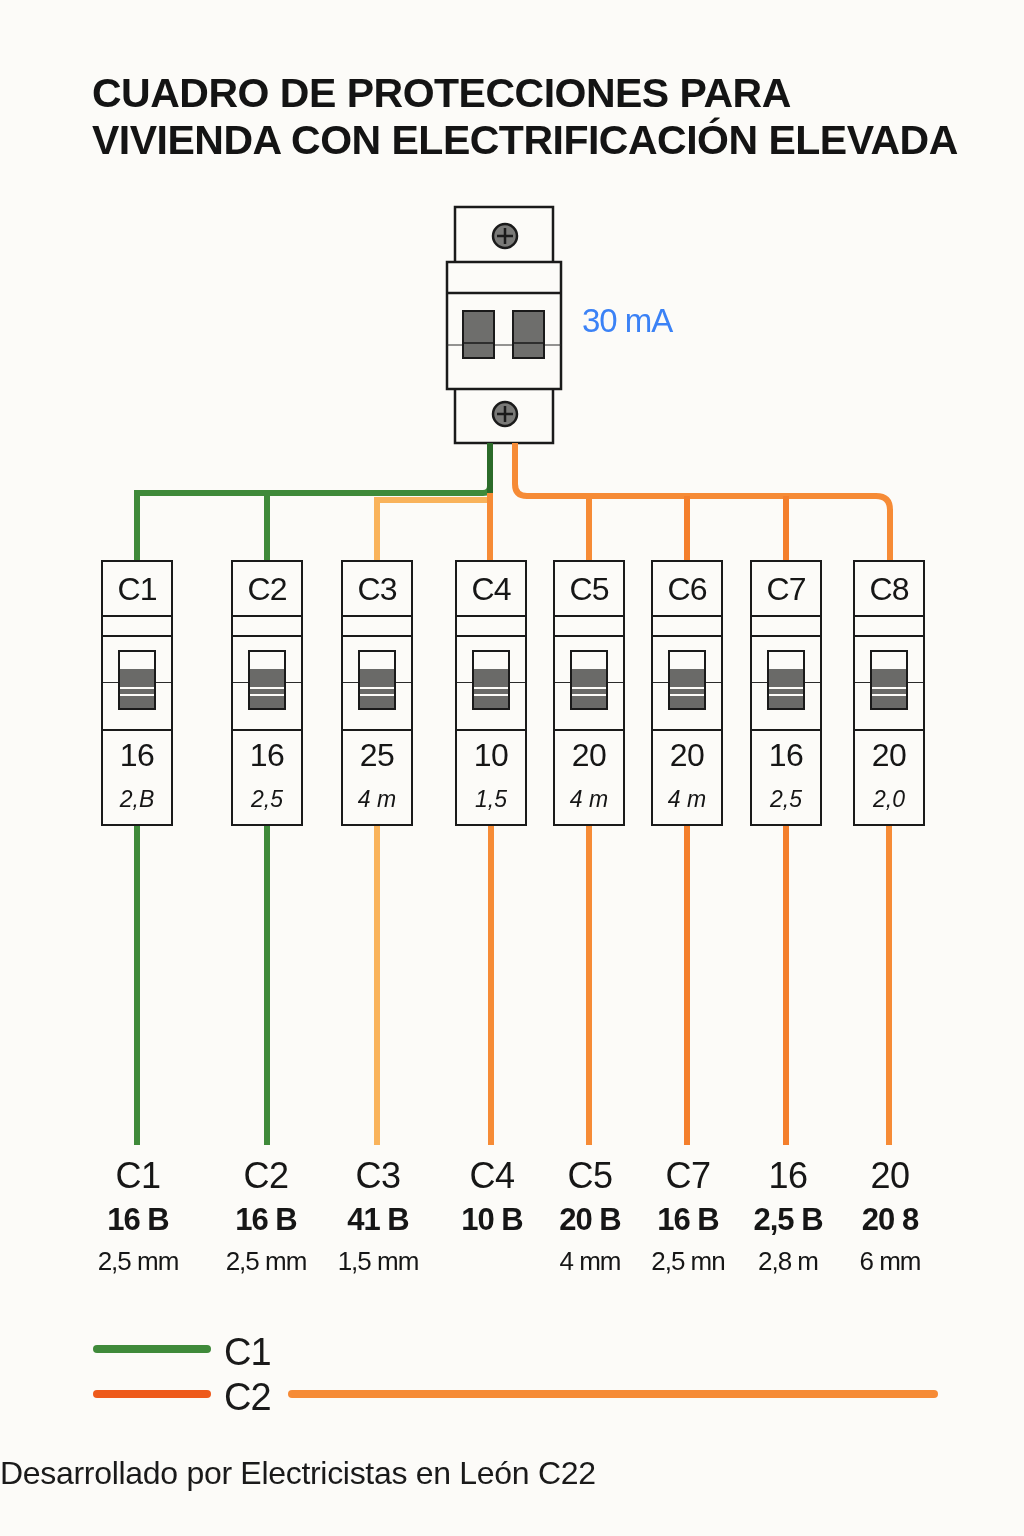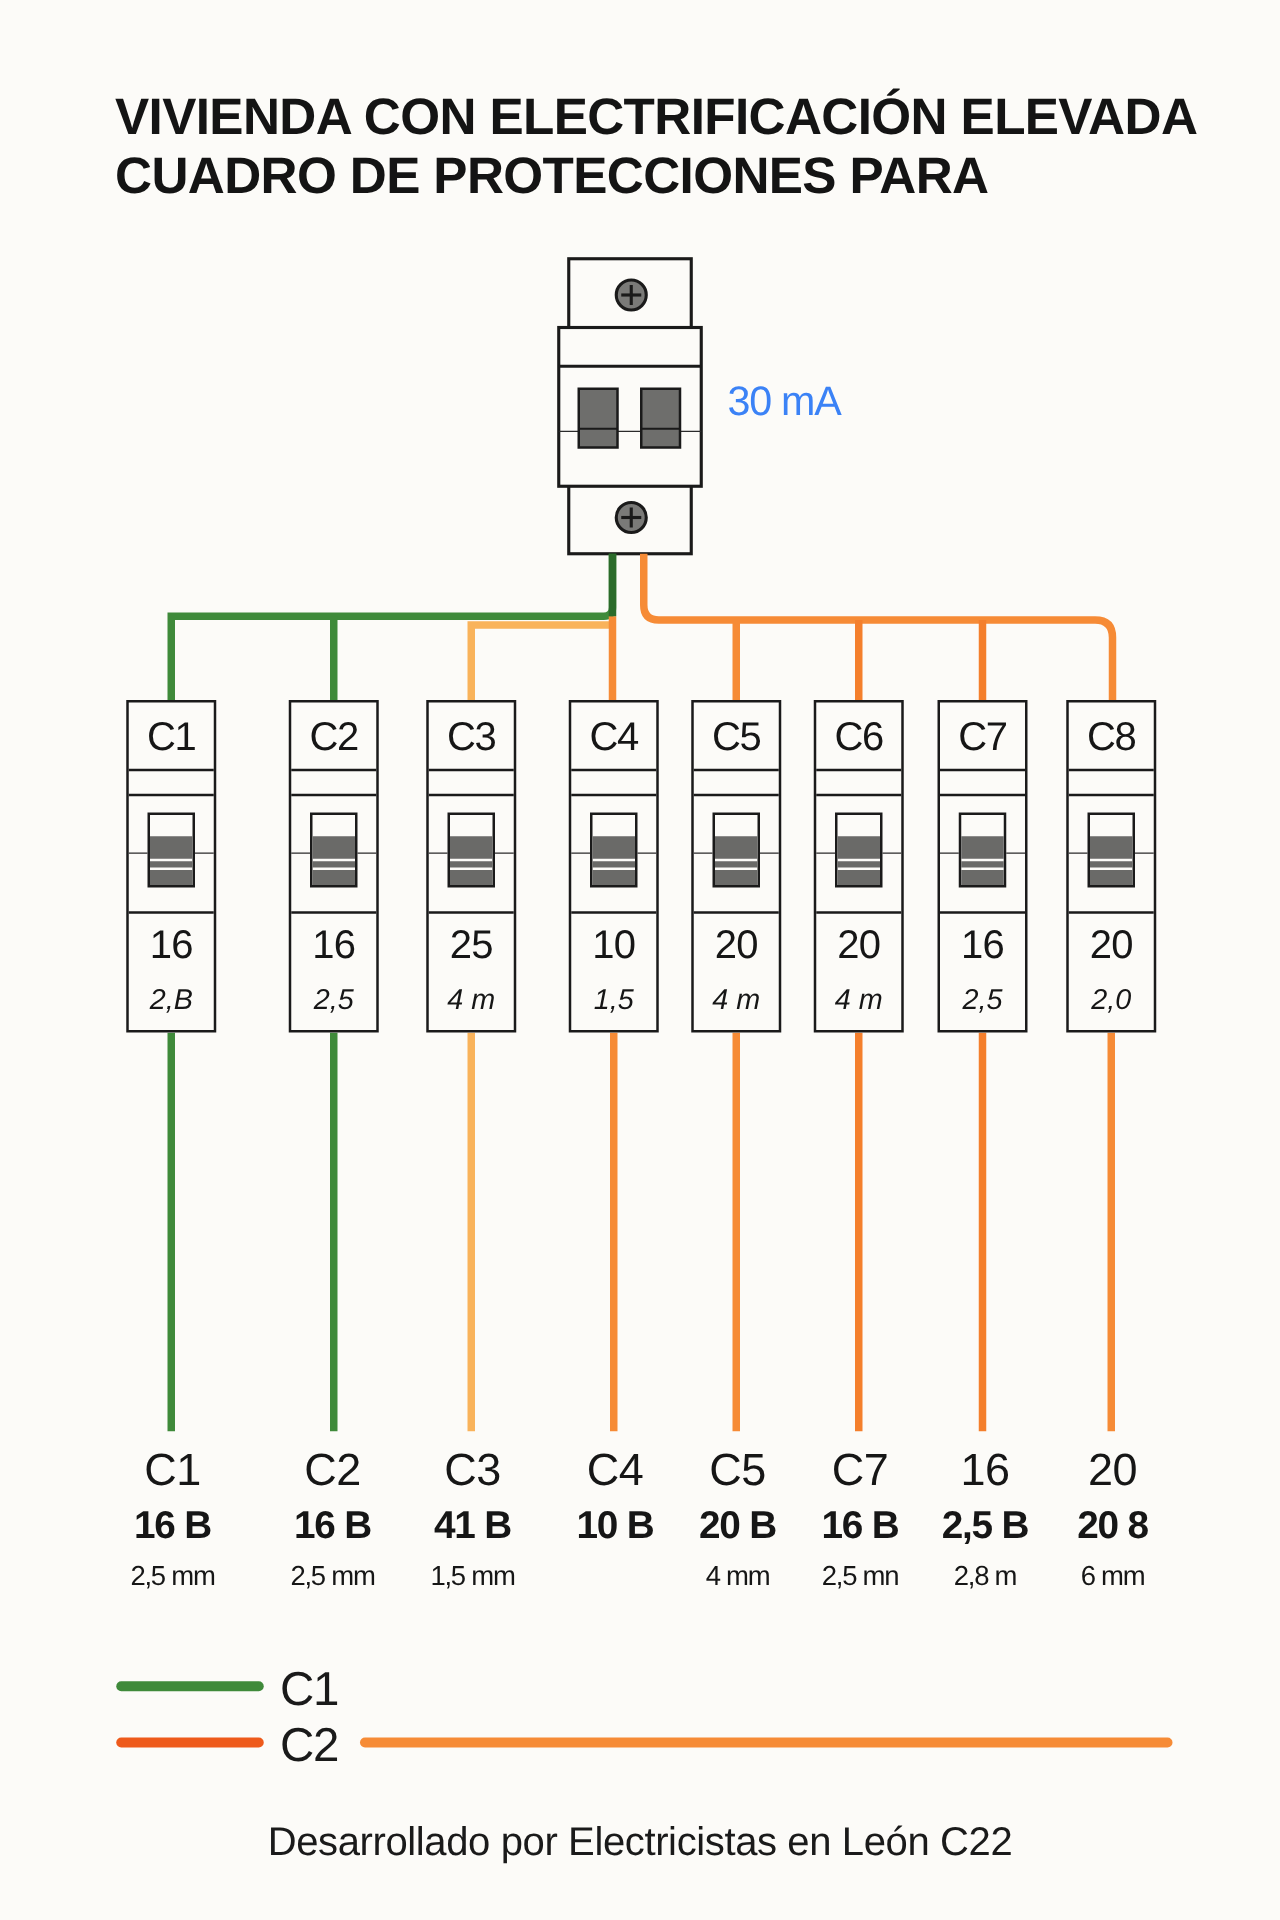--- a/index.html
+++ b/index.html
@@ -46,32 +46,32 @@
     position:absolute; left:0; right:0; top:176px; text-align:center;
     font-size:32px; line-height:34px; letter-spacing:-0.5px;
   }
   .b-sub {
     position:absolute; left:0; right:0; top:224px; text-align:center;
     font-size:23px; line-height:26px;font-style:italic;
   }
   .bottom-col { position:absolute; top:1155px; width:120px; margin-left:-60px; text-align:center; }
   .bottom-col .l1 { font-size:36px; line-height:42px; letter-spacing:-0.5px; }
   .bottom-col .l2 { font-size:31px; line-height:42px; letter-spacing:-1px; margin-top:2px;font-weight:bold; }
-  .bottom-col .l3 { font-size:22px; line-height:40px; letter-spacing:-1px; }
+  .bottom-col .l3 { font-size:26px; line-height:40px; letter-spacing:-1px; }
   .legend-label { position:absolute; font-size:38px; line-height:40px; color:#1a1a1a; letter-spacing:-1px; }
   .footer {
-    position:absolute; left:0; right:0; top:1455px; text-align:center; font-size:32px; color:#1a1a1a; letter-spacing:-0.3px;
+    position:absolute; left:0; right:0; top:1455px; text-align:left; font-size:32px; color:#1a1a1a; letter-spacing:-0.3px;
   }
 </style>
 </head>
 <body>
 
 <div class="title">
+  <div>CUADRO DE PROTECCIONES PARA</div>
   <div>VIVIENDA CON ELECTRIFICACIÓN ELEVADA</div>
-  <div>CUADRO DE PROTECCIONES PARA</div>
 </div>
 
 <svg id="wires" viewBox="0 0 1024 1536">
 
   <g>
     <rect x="455" y="207" width="98" height="56" fill="#fcfbf8" stroke="#1a1a1a" stroke-width="2.5"></rect>
     <rect x="455" y="388" width="98" height="55" fill="#fcfbf8" stroke="#1a1a1a" stroke-width="2.5"></rect>
     <rect x="447" y="262" width="114" height="127" fill="#fcfbf8" stroke="#1a1a1a" stroke-width="2.5"></rect>
     <line x1="447" y1="293" x2="561" y2="293" stroke="#1a1a1a" stroke-width="2.5"></line>
     <line x1="447" y1="345" x2="561" y2="345" stroke="#2a2a2a" stroke-width="1"></line>

